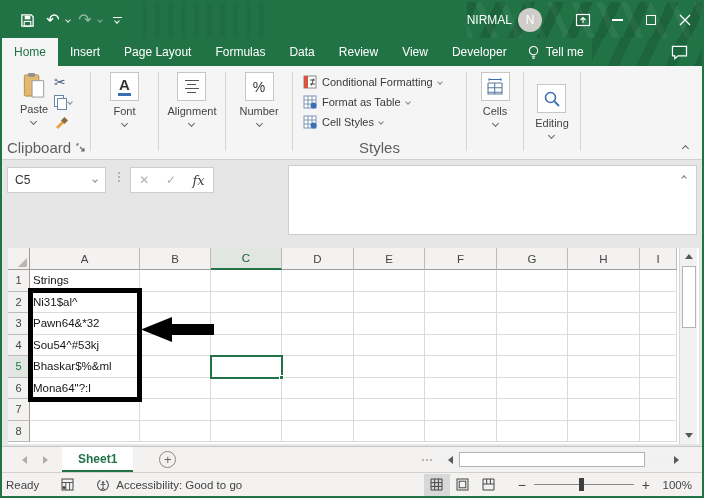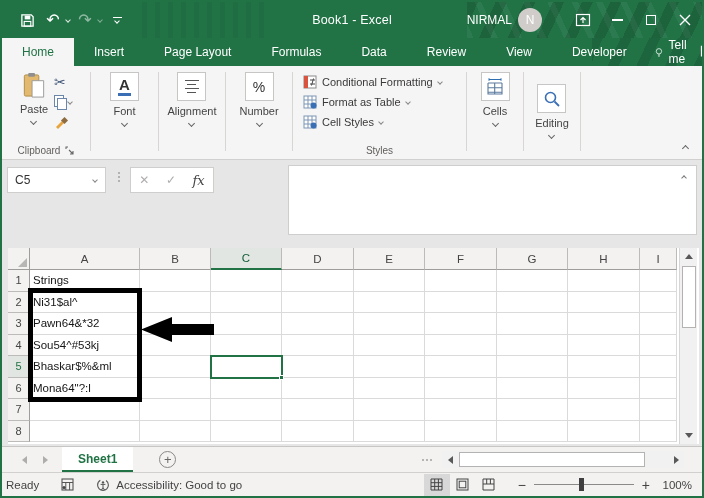--- a/index.html
+++ b/index.html
@@ -32,31 +32,31 @@
   .avatar{ width:24px; height:24px; border-radius:50%; background:#cfccca; color:#fff; font-size:12px;
            display:flex; align-items:center; justify-content:center; margin-right:24px; }
   .winbtn{ width:34px; height:30px; display:flex; align-items:center; justify-content:center; cursor:pointer; color:#fff; }
   .min-line{ width:11px; height:1.5px; background:#fff; }
   .max-box{ width:10px; height:10px; border:1.4px solid #fff; }
 
   
   .tabs{ height:28px; background:#217346; display:flex; align-items:stretch; color:#fff; position:relative; }
   .tabs .pat{ position:absolute; right:0; top:0; bottom:0; width:110px;
               background:repeating-linear-gradient(115deg, rgba(0,0,0,.12) 0 10px, transparent 10px 26px); pointer-events:none;}
-  .tab{ display:flex; align-items:center; padding:0 20px; font-size:12px; cursor:pointer; white-space:nowrap; z-index:1; }
+  .tab{ display:flex; align-items:center; padding:0 12px; font-size:12px; cursor:pointer; white-space:nowrap; z-index:1; }
   .tab.active{ background:#f5f5f5; color:#217346; }
   .tab.filetab{ padding:0 16px; }
   .tellme{ display:flex; align-items:center; gap:6px; padding:0 8px; font-size:12px; z-index:1; cursor:pointer; }
   .tabs .comment{ margin-left:auto; margin-right:14px; display:flex; align-items:center; z-index:1; cursor:pointer; }
 
   
   .ribbon{ height:94px; background:#f5f5f5; border-bottom:1px solid #d2d0ce; display:flex; position:relative; color:#444; }
   .vdiv{ width:1px; background:#d8d6d4; margin:6px 0 8px 0; }
   .rgroup{ position:relative; display:flex; flex-direction:column; align-items:center; height:100%; }
-  .gfooter{ position:absolute; bottom:3px; font-size:10px; color:#605e5c; display:flex; align-items:center; gap:5px; }
+  .gfooter{ position:absolute; bottom:3px; font-size:15px; color:#605e5c; display:flex; align-items:center; gap:5px; }
   .bigbtn{ display:flex; flex-direction:column; align-items:center; margin-top:6px; cursor:pointer; }
   .iconbox{ width:29px; height:29px; border:1px solid #c8c6c4; background:#fff; display:flex; align-items:center; justify-content:center; }
   .blabel{ font-size:11px; margin-top:4px; }
   .bchev{ color:#666; margin-top:4px; }
   .g-clip{ width:88px; }
   .cliprow{ display:flex; margin-top:6px; gap:6px; }
   .pastecol{ display:flex; flex-direction:column; align-items:center; cursor:pointer; }
   .cliptools{ display:flex; flex-direction:column; gap:5px; margin-top:2px; }
   .ctool{ display:flex; align-items:center; gap:3px; cursor:pointer; font-size:13px; color:#555; height:15px; }
   .scis{ font-size:14px; color:#44597a; }
@@ -169,21 +169,20 @@
         <span class="chev xs qat-chev"></span>
       <div class="qat-btn dim">
         <span class="glyph">↷</span>
       </div>
         <span class="chev xs qat-chev dim"></span>
       <div class="qat-btn qat-custom">
         <span class="bar"></span>
         <span class="chev xs" style="color:#fff"></span>
       </div>
     </div>
-    <div class="tb-title">Book1 - Excel</div>
     <div class="tb-right">
       <span class="tb-user">NIRMAL</span>
       <span class="avatar">N</span>
       <div class="winbtn">
         <svg width="16" height="16" viewBox="0 0 16 16">
           <rect x="1.5" y="2.5" width="13" height="11" fill="none" stroke="#fff" stroke-width="1.2"></rect>
           <path d="M8 11V6 M5.5 8L8 5.5 10.5 8" fill="none" stroke="#fff" stroke-width="1.2"></path>
         </svg>
       </div>
       <div class="winbtn">

